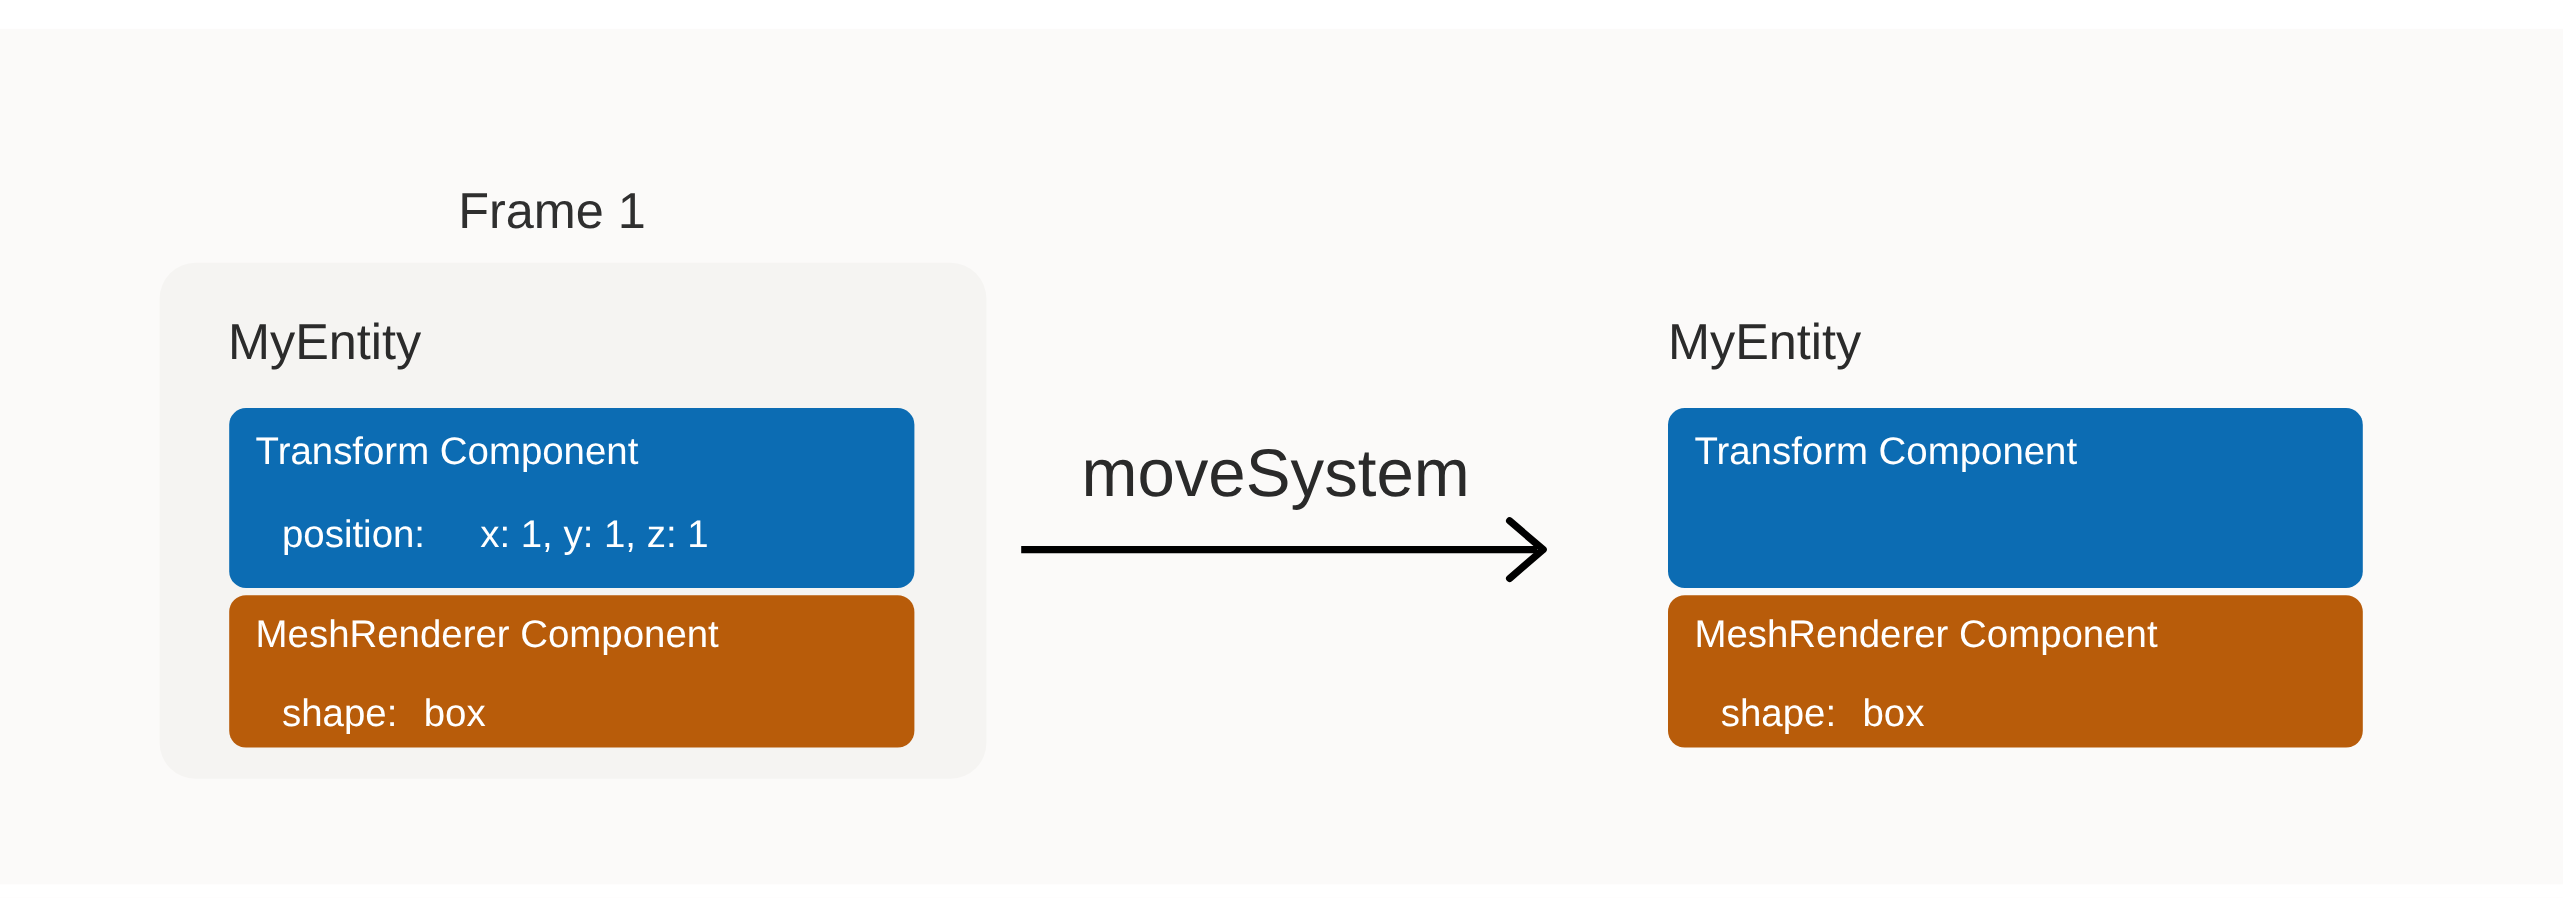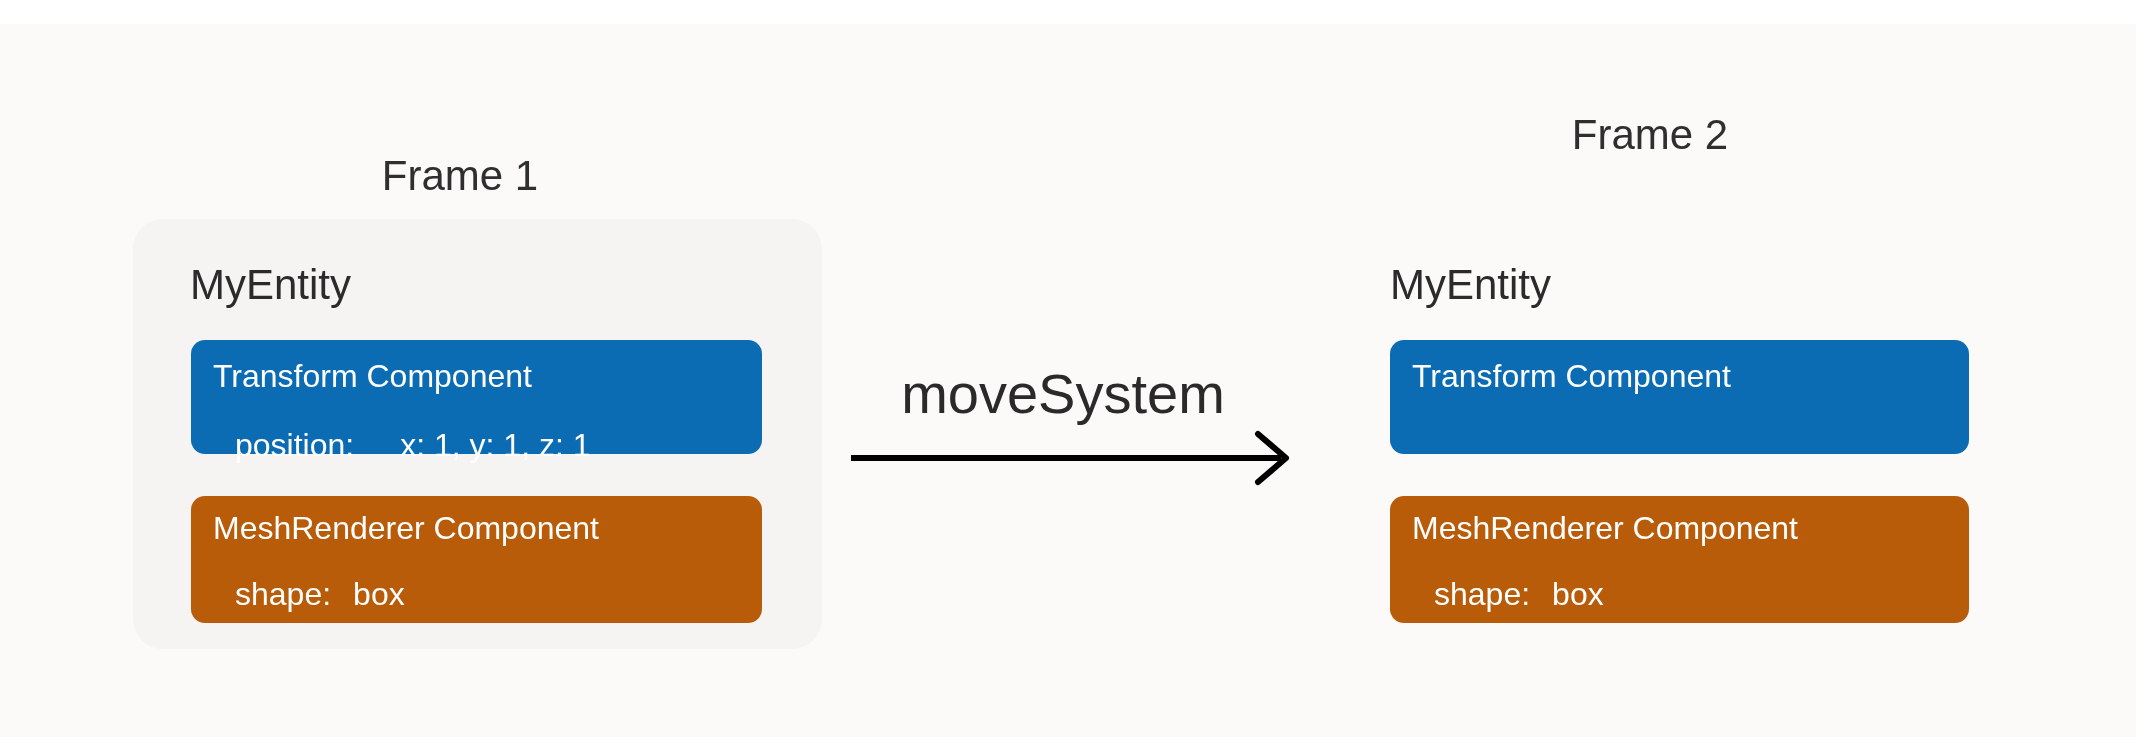--- a/index.html
+++ b/index.html
@@ -47,21 +47,21 @@
   .entity-name.right { left: 1390px; }
 
   .comp {
     position: absolute;
     border-radius: 14px;
     color: #ffffff;
     font-size: 32px;
     line-height: 34px;
     white-space: nowrap;
   }
-  .comp.transform { background: #0c6cb3; top: 340px; height: 114px; }
+  .comp.transform { background: #0c6cb3; top: 340px; height: 150px; }
   .comp.mesh      { background: #b85c0a; top: 496px; height: 127px; text-align: right; }
   .comp.col-left  { left: 191px;  width: 571px; }
   .comp.col-right { left: 1390px; width: 579px; }
 
   .comp .line1 { position: absolute; left: 22px; }
   .comp .line2 { position: absolute; left: 44px; }
   .comp.transform .line1 { top: 19px; }
   .comp.transform .line2 { top: 88px; }
   .comp.mesh .line1 { top: 15px; }
   .comp.mesh .line2 { top: 81px; }
@@ -81,21 +81,20 @@
 </style>
 </head>
 <body>
 
 <div class="canvas">
 
   <div class="edge-strip top"></div>
   <div class="edge-strip bottom"></div>
 
   <div class="frame-title left">Frame 1</div>
-  <div class="frame-title right">Frame 2</div>
 
   <div class="entity-container"></div>
   <div class="entity-name left">MyEntity</div>
 
   <div class="comp transform col-left">
     <span class="line1">Transform Component</span>
     <span class="line2">
       <span class="label">position:</span><span class="value gap-wide">x: 1, y: 1, z: 1</span>
     </span>
   </div>

